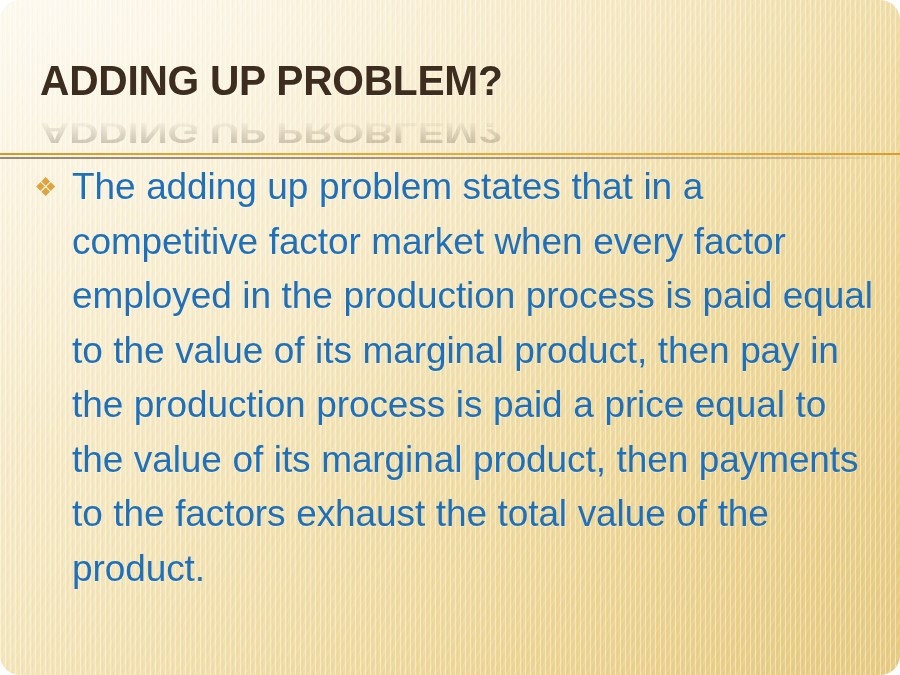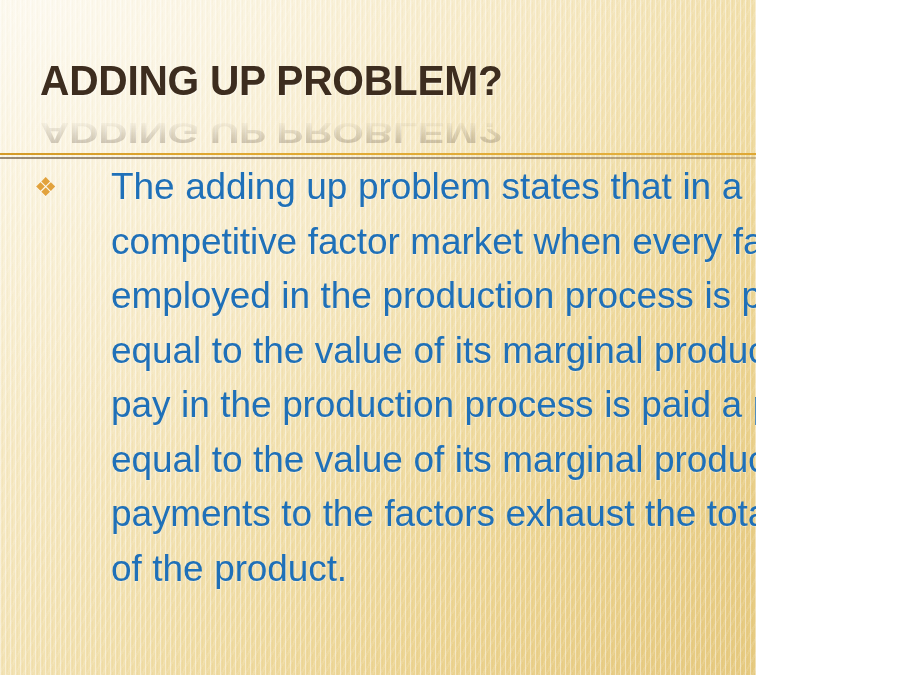--- a/index.html
+++ b/index.html
@@ -4,34 +4,35 @@
 <title>Adding Up Problem Slide</title>
 <style>
   html, body {
     margin: 0;
     padding: 0;
     background: #ffffff;
   }
 
   .slide {
     position: relative;
-    width: 756px;
+    width: 900px;
     height: 675px;
     overflow: hidden;
     font-family: "Liberation Sans", sans-serif;
     
     background:
       linear-gradient(135deg,
         #faf3dd 0%,
         #f8eed0 18%,
         #f5e7bf 38%,
         #f0dda6 58%,
         #ecd492 76%,
         #e8cd86 90%,
         #e6ca80 100%);
+    border-radius: 20px;
   }
 
   
   .slide-texture {
     position: absolute;
     inset: 0;
     pointer-events: none;
     background-image: repeating-linear-gradient(
       90deg,
       rgba(255,255,255,0.42) 0px,
@@ -151,21 +152,20 @@
   .bullet-text {
     flex: 1 1 auto;
     color: #1f70b8;
     font-family: "Liberation Sans", sans-serif;
     font-size: 37px;
     line-height: 54.5px;
     font-weight: normal;
     letter-spacing: -0.1px;
     word-spacing: 0.5px;
     text-shadow: 0 1px 0 rgba(255,255,255,0.30);
-    margin-left: 39px;
   }
 </style>
 </head>
 <body>
 
 <div class="slide">
 
   <div class="slide-texture"></div>
   <div class="slide-sheen"></div>
 

